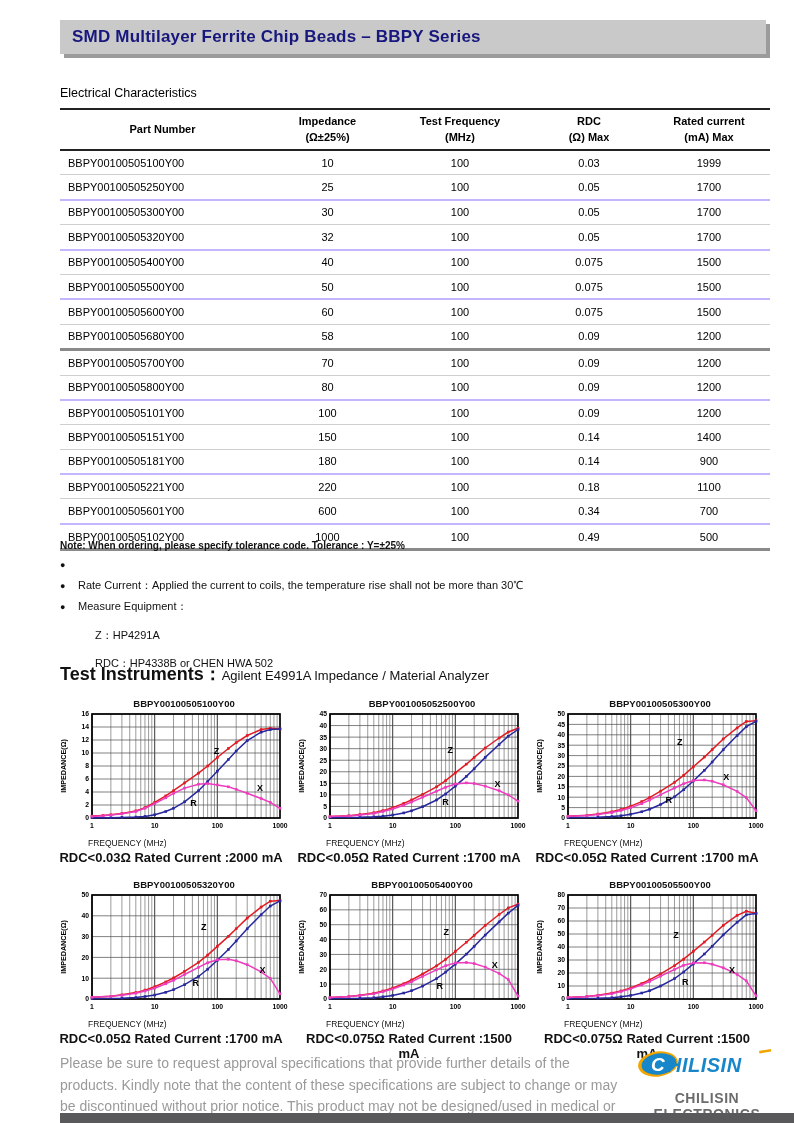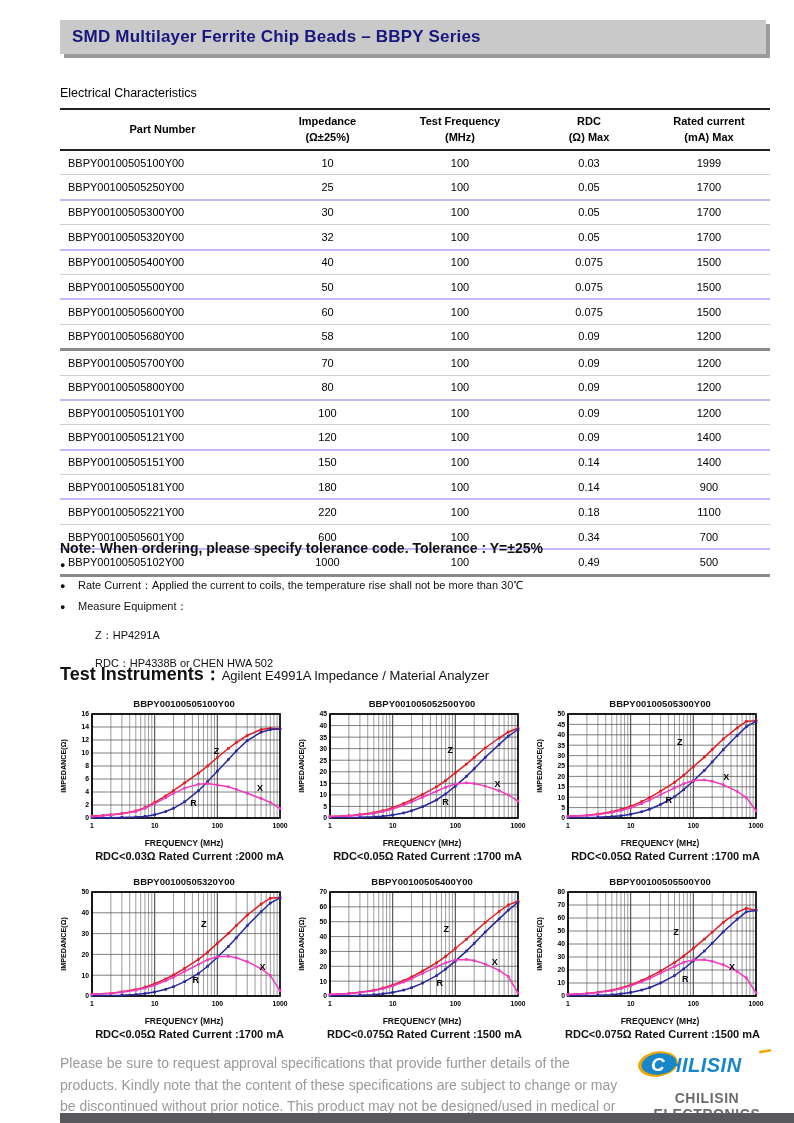--- a/index.html
+++ b/index.html
@@ -18,34 +18,34 @@
   .etable th .l2{font-weight:bold;padding:1px 0 3px 0;}
   .etable td{height:23.4px;text-align:center;padding:0 2px;}
   .etable td.pn{text-align:left;padding-left:8px;}
   .etable tr.sep-thin td{border-bottom:1px solid #cfcfcf;}
   .etable tr.sep-thick td{border-bottom:2px solid #c4b5fd;}
   .etable tr.sep-strong td{border-bottom:3px solid #8a8a8a;}
   .etable tr.last td{border-bottom:3px solid #8a8a8a;}
   .col-pn{width:205px;}.col-imp{width:125px;}.col-tf{width:140px;}.col-rdc{width:118px;}.col-rc{width:122px;}
 
   
-  .note-title{position:absolute;left:60px;top:540px;font-size:14px;font-weight:bold;}
+  .note-title{position:absolute;left:60px;top:540px;font-size:10px;font-weight:bold;}
   .bullets{position:absolute;left:60px;top:558px;width:650px;font-size:11px;}
   .bullet-line{display:flex;margin-bottom:7px;line-height:13px;}
   .bullet-dot{width:18px;font-size:9px;padding-top:1px;}
   .sub-line{margin:15px 0 7px 35px;line-height:13px;}
   .test-instr{position:absolute;left:60px;top:662px;font-size:13px;}
   .test-instr b{font-size:18px;}
 
   
   .charts-grid{position:absolute;left:58px;top:698px;display:grid;grid-template-columns:238px 238px 238px;row-gap:14px;}
   .chart{width:236px;}
   .chart-title{font-size:9.5px;font-weight:bold;text-align:center;margin-left:30px;width:192px;margin-bottom:1px;}
-  .chart-xlabel{font-size:8.5px;font-weight:bold;text-align:center;margin-left:30px;width:192px;margin-top:0px;}
-  .chart-caption{font-size:11px;font-weight:bold;text-align:right;width:226px;margin-top:2px;}
+  .chart-xlabel{font-size:8.5px;font-weight:normal;margin-left:30px;width:192px;margin-top:0px;}
+  .chart-caption{font-size:13px;font-weight:bold;text-align:center;width:226px;margin-top:2px;}
 
   
   .disclaimer{position:absolute;left:60px;top:1053px;width:562px;font-size:14px;color:#9a9a9a;line-height:1.55;}
   .logo-box{position:absolute;right:14px;top:1048px;width:146px;text-align:center;}
   .logo-corp{font-size:14px;font-weight:bold;color:#6b6b6b;letter-spacing:0.6px;margin-top:2px;}
   .bottom-bar{position:absolute;left:60px;bottom:0;width:734px;height:10px;background:#59595b;}
 </style>
 </head>
 <body>
 
@@ -156,27 +156,20 @@
         <td>100</td>
         <td>0.09</td>
         <td>1200</td>
       </tr>
       <tr class="sep-thin">
         <td class="pn">BBPY00100505101Y00</td>
         <td>100</td>
         <td>100</td>
         <td>0.09</td>
         <td>1200</td>
-      </tr>
-      <tr class="sep-thick">
-        <td class="pn">BBPY00100505121Y00</td>
-        <td>120</td>
-        <td>100</td>
-        <td>0.09</td>
-        <td>1400</td>
       </tr>
       <tr class="sep-thin">
         <td class="pn">BBPY00100505151Y00</td>
         <td>150</td>
         <td>100</td>
         <td>0.14</td>
         <td>1400</td>
       </tr>
       <tr class="sep-thick">
         <td class="pn">BBPY00100505181Y00</td>

